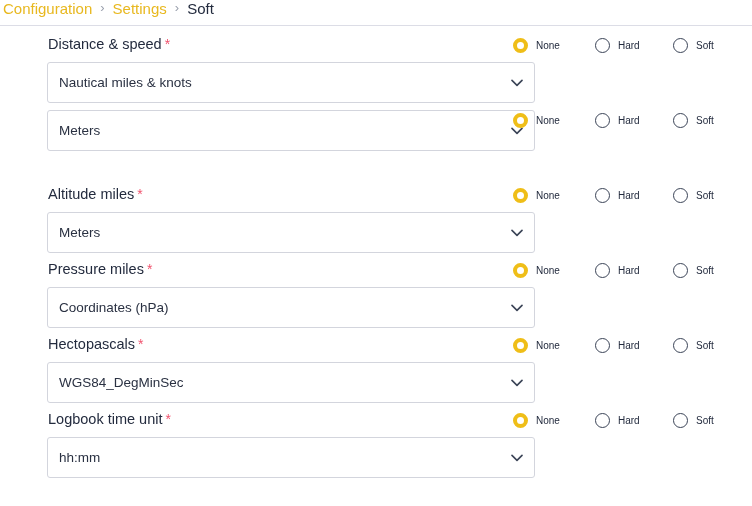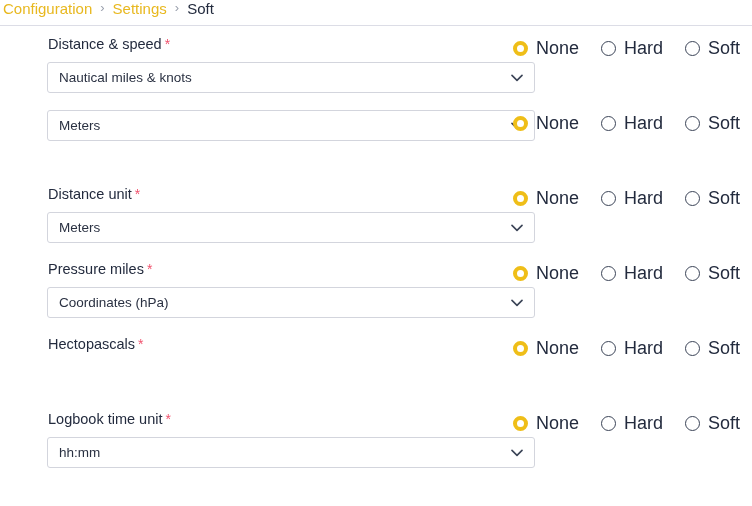--- a/index.html
+++ b/index.html
@@ -68,21 +68,21 @@
   }
   .required-mark {
     color: #f0526d;
     font-size: 14px;
     margin-left: 3px;
   }
   .select-box {
     position: relative;
     box-sizing: border-box;
     width: 488px;
-    height: 31px;
+    height: 41px;
     border: 1px solid #d3d5dd;
     border-radius: 3px;
     background: #ffffff;
     display: flex;
     align-items: center;
     cursor: pointer;
   }
   .select-value {
     font-size: 13.5px;
     color: #2a3142;
@@ -124,21 +124,21 @@
     box-sizing: border-box;
     border: 1.6px solid #3b4457;
     background: #ffffff;
     flex: none;
   }
   .radio-item.selected .radio-mark {
     border: 4px solid #efbe18;
     background: #ffffff;
   }
   .radio-label {
-    font-size: 18px;
+    font-size: 10px;
     color: #232b3e;
     margin-left: 8px;
     white-space: nowrap;
   }
   .rg-none  { min-width: 60px; }
   .rg-hard  { min-width: 56px; }
 </style>
 </head>
 <body>
 
@@ -199,21 +199,21 @@
           <span class="radio-label">Hard</span>
         </div>
         <div class="radio-item rg-soft">
           <span class="radio-mark"></span>
           <span class="radio-label">Soft</span>
         </div>
       </div>
     </div>
     <div class="row">
       <div class="field">
-        <div class="field-label"><span>Distance unit</span><span class="required-mark">*</span></div>
+        <div class="field-label"><span>Altitude miles</span><span class="required-mark">*</span></div>
         <div class="select-box">
           <span class="select-value">Meters</span>
           <span class="chevron">
             <svg viewBox="0 0 12 8" width="12" height="8" xmlns="http://www.w3.org/2000/svg">
               <path d="M1 1.4 L6 6.4 L11 1.4" fill="none" stroke="#3b4457" stroke-width="1.6" stroke-linecap="round" stroke-linejoin="round"></path>
             </svg>
           </span>
         </div>
       </div>
       <div class="radio-group">
@@ -254,20 +254,28 @@
         </div>
         <div class="radio-item rg-soft">
           <span class="radio-mark"></span>
           <span class="radio-label">Soft</span>
         </div>
       </div>
     </div>
     <div class="row">
       <div class="field">
         <div class="field-label"><span>Hectopascals</span><span class="required-mark">*</span></div>
+        <div class="select-box">
+          <span class="select-value">WGS84_DegMinSec</span>
+          <span class="chevron">
+            <svg viewBox="0 0 12 8" width="12" height="8" xmlns="http://www.w3.org/2000/svg">
+              <path d="M1 1.4 L6 6.4 L11 1.4" fill="none" stroke="#3b4457" stroke-width="1.6" stroke-linecap="round" stroke-linejoin="round"></path>
+            </svg>
+          </span>
+        </div>
       </div>
       <div class="radio-group">
         <div class="radio-item selected rg-none">
           <span class="radio-mark"></span>
           <span class="radio-label">None</span>
         </div>
         <div class="radio-item rg-hard">
           <span class="radio-mark"></span>
           <span class="radio-label">Hard</span>
         </div>

